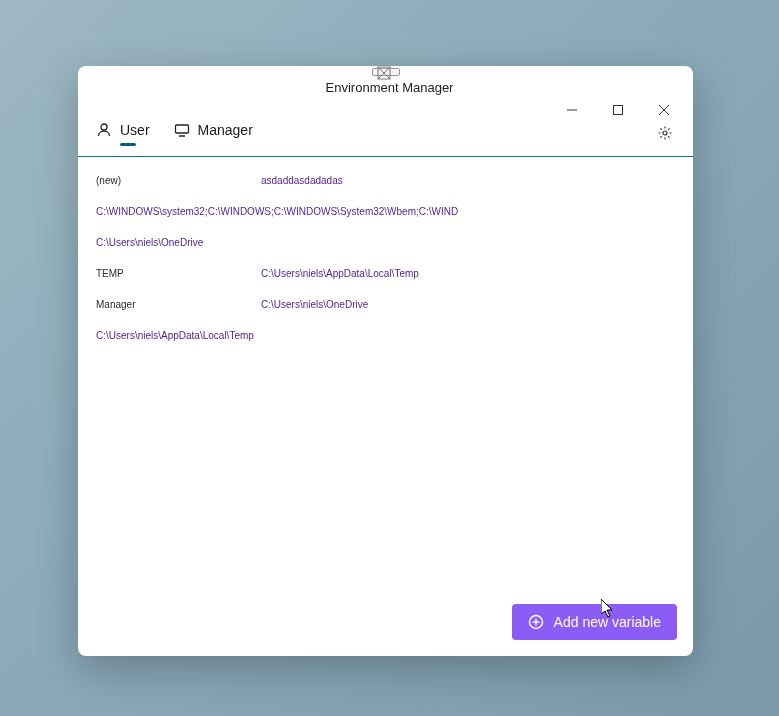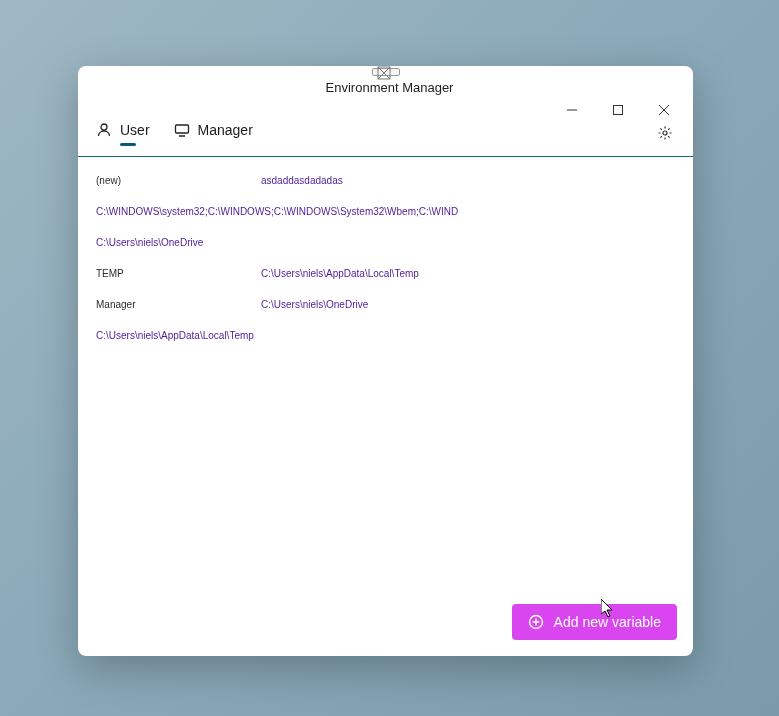--- a/index.html
+++ b/index.html
@@ -118,21 +118,21 @@
     overflow: hidden;
     white-space: nowrap;
   }
   .footer {
     padding: 14px 16px 16px 16px;
     display: flex;
     justify-content: flex-end;
     position: relative;
   }
   .add-btn {
-    background: #d946ef;
+    background: #8b5cf6;
     color: #fff;
     border: none;
     border-radius: 4px;
     padding: 0 16px;
     height: 36px;
     display: flex;
     align-items: center;
     gap: 10px;
     font-size: 14px;
     cursor: default;

